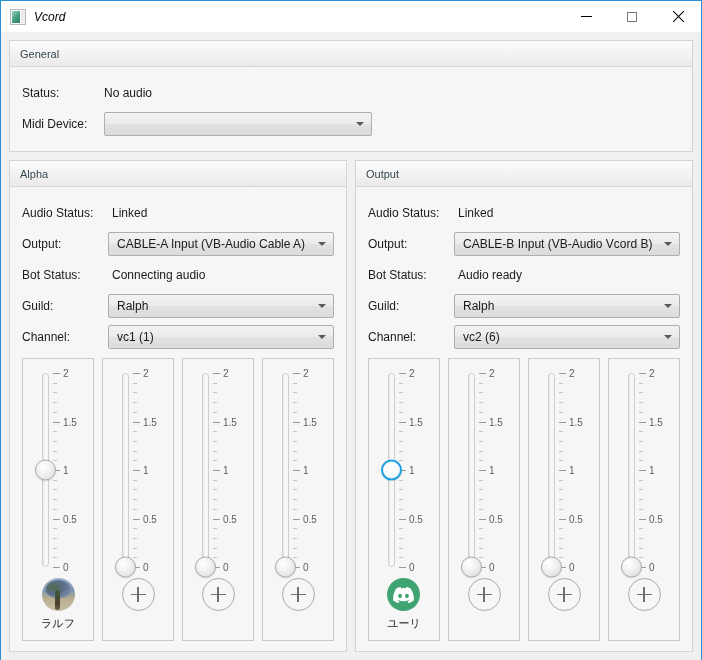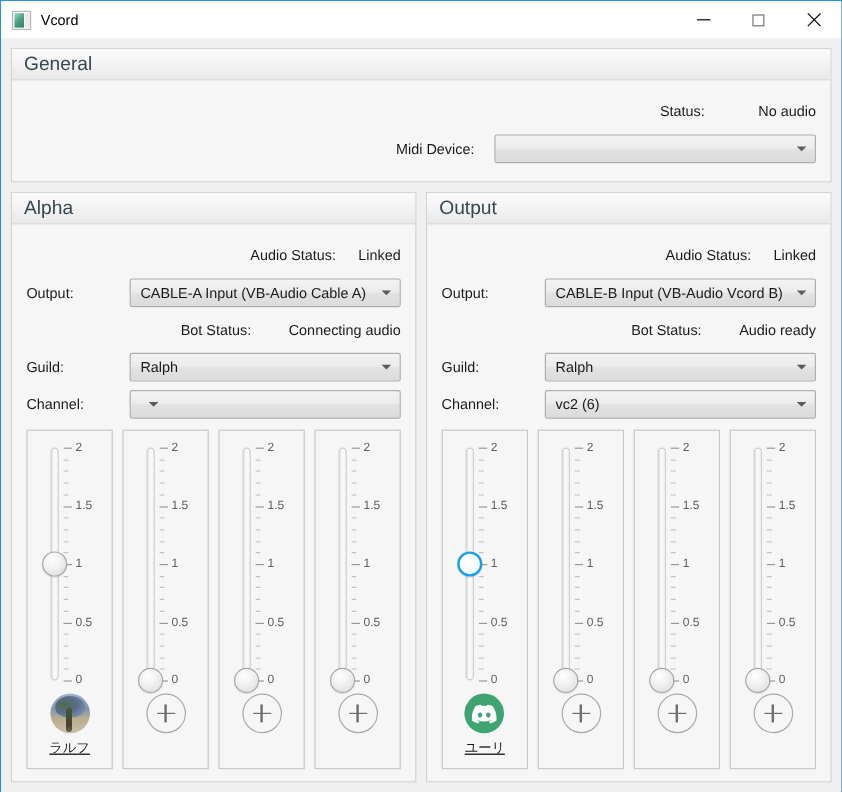--- a/index.html
+++ b/index.html
@@ -24,20 +24,21 @@
   }
 
   
   .titlebar {
     height: 31px;
     min-height: 31px;
     background: #ffffff;
     display: flex;
     align-items: center;
     position: relative;
+    font-style: italic;
   }
   .title-left {
     display: flex;
     align-items: center;
     padding-left: 9px;
     gap: 8px;
   }
   .app-icon {
     width: 16px;
     height: 16px;
@@ -114,36 +115,35 @@
     flex-direction: column;
   }
   .gb-header {
     height: 26px;
     min-height: 26px;
     background: linear-gradient(to bottom, #fbfbfb 0%, #f2f2f2 55%, #e9e9e9 100%);
     border-bottom: 1px solid #d9d9d9;
     display: flex;
     align-items: center;
     padding-left: 10px;
-    font-size: 16px;
+    font-size: 11px;
     color: #37474f;
     text-align: right;
   }
   .gb-body {
     flex: 1;
     padding: 12px 12px 10px 12px;
   }
 
   
   .form-row {
     display: flex;
     align-items: center;
     height: 27px;
     margin-bottom: 4px;
-    justify-content: flex-end;
   }
   .form-label {
     font-size: 12px;
     color: #1a1a1a;
     white-space: nowrap;
   }
   .form-value {
     font-size: 12px;
     color: #1a1a1a;
     white-space: nowrap;
@@ -275,21 +275,20 @@
     border: 2px solid #1e9fe0;
   }
 
   
   .avatar-wrap {
     display: flex;
     flex-direction: column;
     align-items: center;
     gap: 5px;
     margin-top: 2px;
-    text-decoration: underline;
   }
   .avatar {
     width: 33px;
     height: 33px;
     border-radius: 50%;
     overflow: hidden;
     position: relative;
     cursor: pointer;
     flex: 0 0 33px;
   }
@@ -414,20 +413,21 @@
             <span class="form-label">Guild:</span>
             <div class="combo medium">
               <span class="combo-text">Ralph</span>
               <span class="caret"></span>
             </div>
           </div>
 
           <div class="form-row">
             <span class="form-label">Channel:</span>
             <div class="combo medium">
+              <span class="combo-text">vc1 (1)</span>
               <span class="caret"></span>
             </div>
           </div>
 
           <div class="strips">
               <div class="strip">
                 <div class="slider">
                   <div class="groove"></div>
                   <div class="ticks">
                     <div class="tick minor" style="top: 184.3px;"></div>

